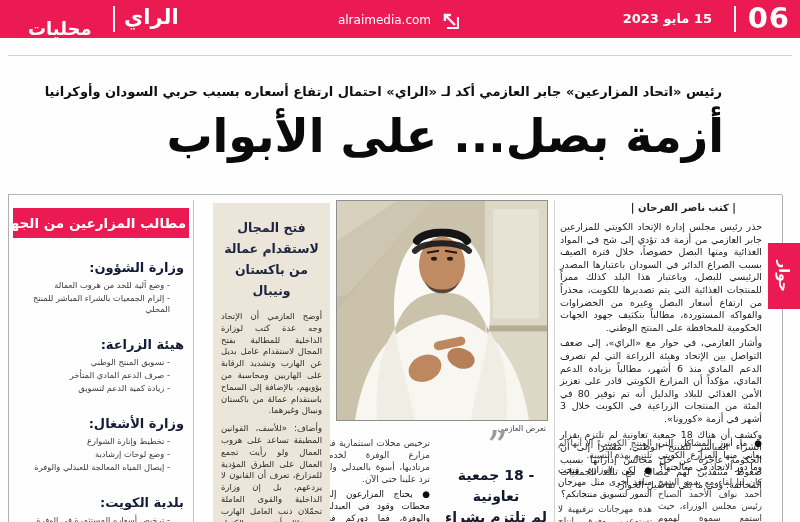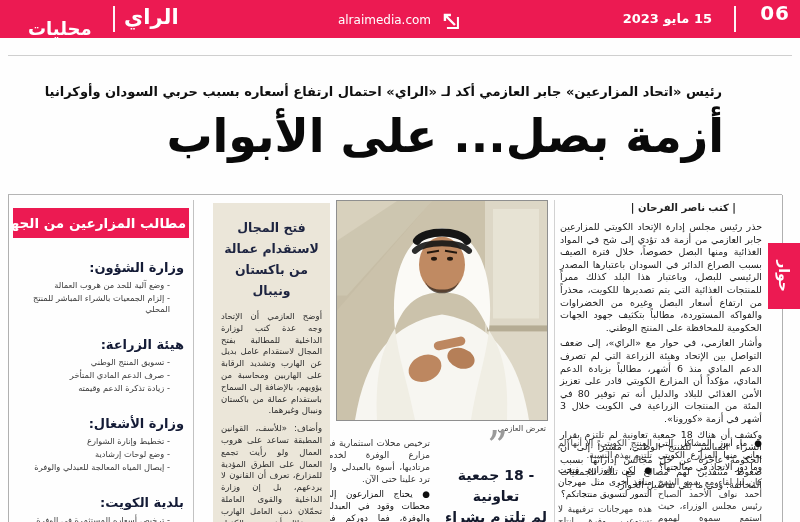--- a/index.html
+++ b/index.html
@@ -10,21 +10,21 @@
   
   .masthead{position:absolute;top:0;left:0;right:0;height:38px;background:var(--brand,#ec1a52);color:#fff;z-index:3;}
   .section-name{position:absolute;left:28px;top:7px;font-size:18px;font-weight:700;margin-top:11px;}
   .msep{position:absolute;top:6px;width:2px;height:26px;background:#fff;opacity:.95;}
   .msep-left{left:113px;}
   .msep-right{right:64px;}
   .logo{position:absolute;left:124px;top:5px;font-size:21px;font-weight:800;letter-spacing:-1px;}
   .site{position:absolute;left:50%;top:8px;transform:translateX(-50%);display:flex;align-items:center;gap:7px;font-size:12px;font-weight:400;direction:ltr;}
   .site svg{display:block;}
   .mdate{position:absolute;right:88px;top:11px;font-size:13px;font-weight:700;}
-  .page-num{position:absolute;right:10px;top:1px;font-size:20px;font-weight:800;letter-spacing:1px;}
+  .page-num{position:absolute;right:10px;top:1px;font-size:29px;font-weight:800;letter-spacing:1px;}
 
   
   .hrule-top{position:absolute;top:55px;left:8px;right:8px;height:1px;background:#cfcfcf;}
   .content-rule{position:absolute;top:194px;left:8px;right:18px;height:1px;background:#b5b5b5;}
   .vline{position:absolute;width:1px;background:#b0b0b0;}
   .vl-rail{right:17px;top:195px;bottom:0;}
   .vl-outer{left:8px;top:195px;bottom:0;}
   .vl-sidebar{left:193px;top:200px;bottom:0;background:#c2c2c2;}
   .vl-photo{left:554px;top:200px;bottom:0;background:#d2d2d2;}
 
@@ -182,21 +182,21 @@
       <div class="sb-items">
           <p>- وضع آلية للحد من هروب العمالة</p>
           <p>- إلزام الجمعيات بالشراء المباشر للمنتج المحلي</p>
         </div>
     </div>
     <div class="sb-sec">
       <h4>هيئة الزراعة:</h4>
       <div class="sb-items">
           <p>- تسويق المنتج الوطني</p>
           <p>- صرف الدعم المادي المتأخر</p>
-          <p>- زيادة تذكرة الدعم وقيمته</p>
+          <p>- زيادة كمية الدعم لتسويق</p>
         </div>
     </div>
     <div class="sb-sec">
       <h4>وزارة الأشغال:</h4>
       <div class="sb-items">
           <p>- تخطيط وإنارة الشوارع</p>
           <p>- وضع لوحات إرشادية</p>
           <p>- إيصال المياه المعالجة للعبدلي والوفرة</p>
         </div>
     </div>

